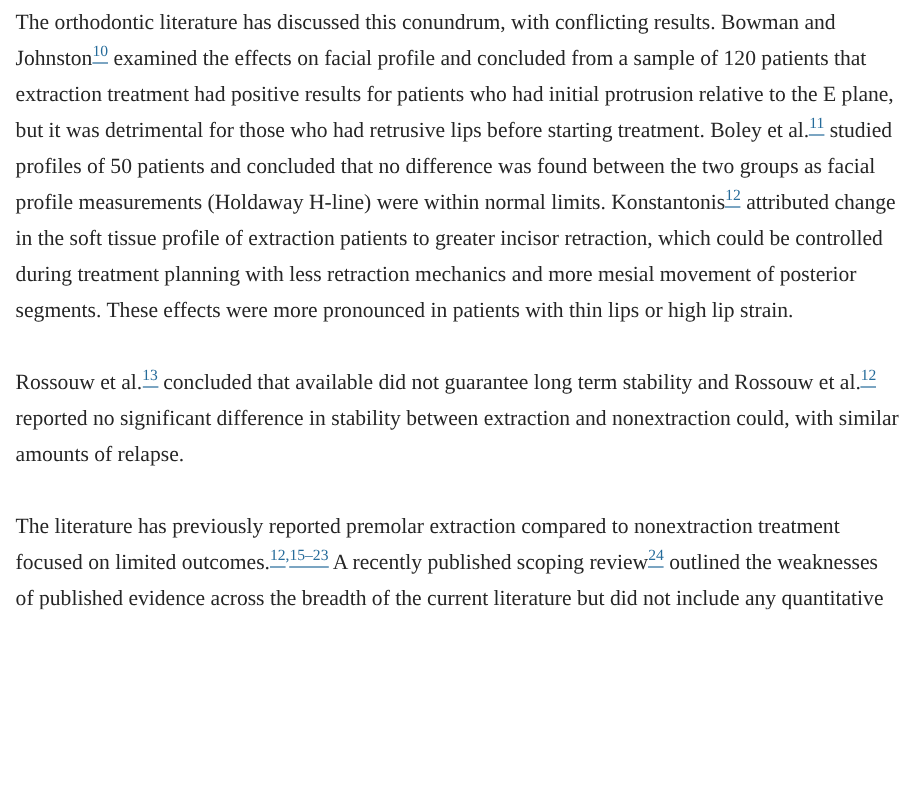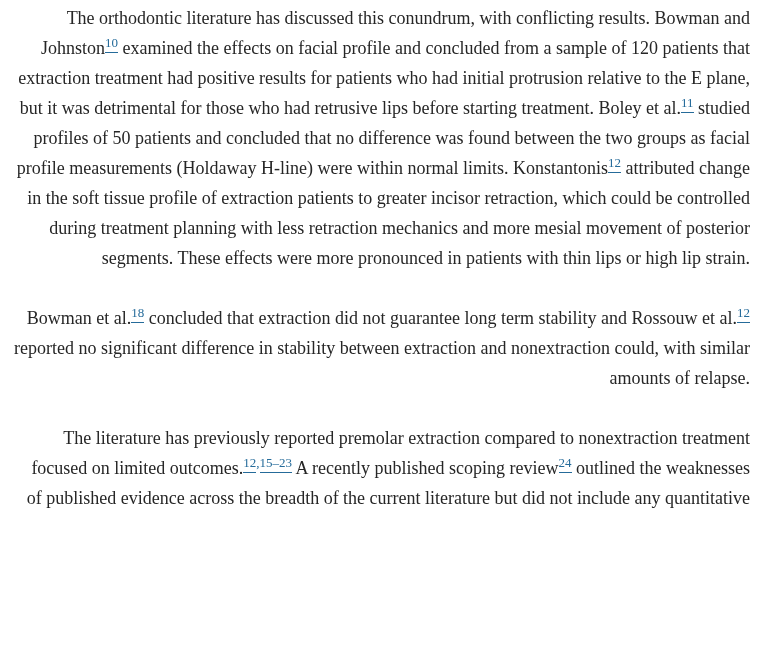--- a/index.html
+++ b/index.html
@@ -11,21 +11,20 @@
     margin: 0;
     padding: 0;
     background: var(--bg-color);
   }
   .page {
     width: 770px;
     height: 508px;
     box-sizing: border-box;
     overflow: hidden;
     background: var(--bg-color);
-    text-align: right;
   }
   .article-body {
     box-sizing: border-box;
     width: 770px;
     padding: 3px 20px 0 13px;
     color: var(--text-color);
     font-family: "Liberation Serif", "DejaVu Serif", serif;
     font-size: 18px;
     line-height: 30px;
     text-rendering: optimizeLegibility;
@@ -60,16 +59,16 @@
     position: relative;
     top: -7px;
   }
 </style>
 </head>
 <body>
 
 <div class="page">
   <main class="article-body">
       <p class="paragraph"><span>The orthodontic literature has discussed this conundrum, with conflicting results. Bowman and Johnston</span><a class="cite">10</a><span> examined the effects on facial profile and concluded from a sample of 120 patients that extraction treatment had positive results for patients who had initial protrusion relative to the E plane, but it was detrimental for those who had retrusive lips before starting treatment. Boley et al.</span><a class="cite">11</a><span> studied profiles of 50 patients and concluded that no difference was found between the two groups as facial profile measurements (Holdaway H-line) were within normal limits. Konstantonis</span><a class="cite">12</a><span> attributed change in the soft tissue profile of extraction patients to greater incisor retraction, which could be controlled during treatment planning with less retraction mechanics and more mesial movement of posterior segments. These effects were more pronounced in patients with thin lips or high lip strain.</span></p>
-      <p class="paragraph"><span>Bowman et al.</span><a class="cite">18</a><span> concluded that extraction did not guarantee long term stability and Rossouw et al.</span><a class="cite">12</a><span> reported no significant difference in stability between extraction and nonextraction could, with similar amounts of relapse.</span></p>
+      <p class="paragraph"><span>Rossouw et al.</span><a class="cite">13</a><span> concluded that available did not guarantee long term stability and Rossouw et al.</span><a class="cite">12</a><span> reported no significant difference in stability between extraction and nonextraction could, with similar amounts of relapse.</span></p>
       <p class="paragraph"><span>The literature has previously reported premolar extraction compared to nonextraction treatment focused on limited outcomes.</span><a class="cite">12</a><span class="cite-sep">,</span><a class="cite">15–23</a><span> A recently published scoping review</span><a class="cite">24</a><span> outlined the weaknesses of published evidence across the breadth of the current literature but did not include any quantitative evaluation of the available data. This systematic review was, therefore, focused on four first premolar extraction, a broad range of outcomes and quantitative analysis, providing the orthodontist with the evidence required to inform clinical decisions.</span></p>
     </main>
 </div>
 
 </body></html>

